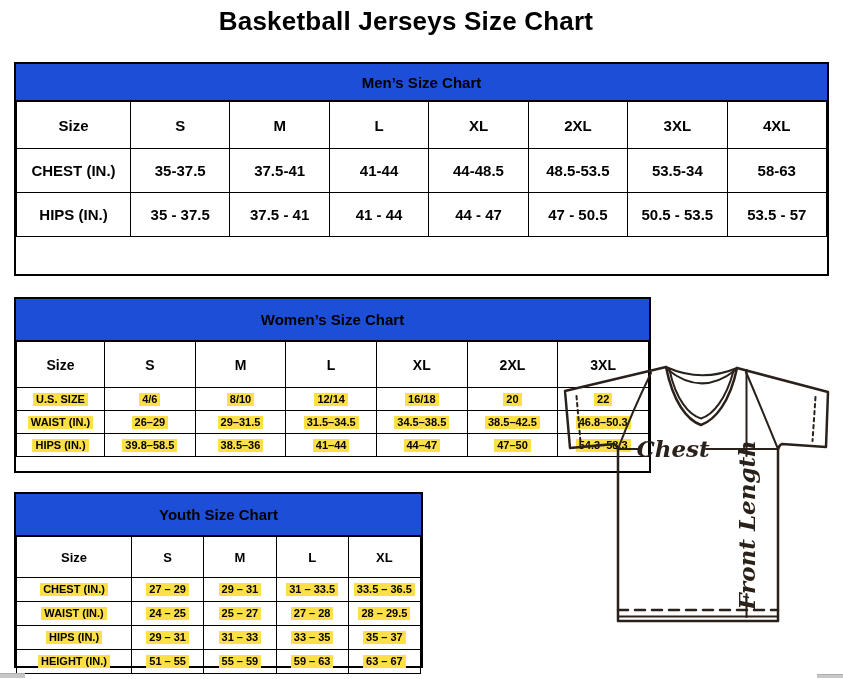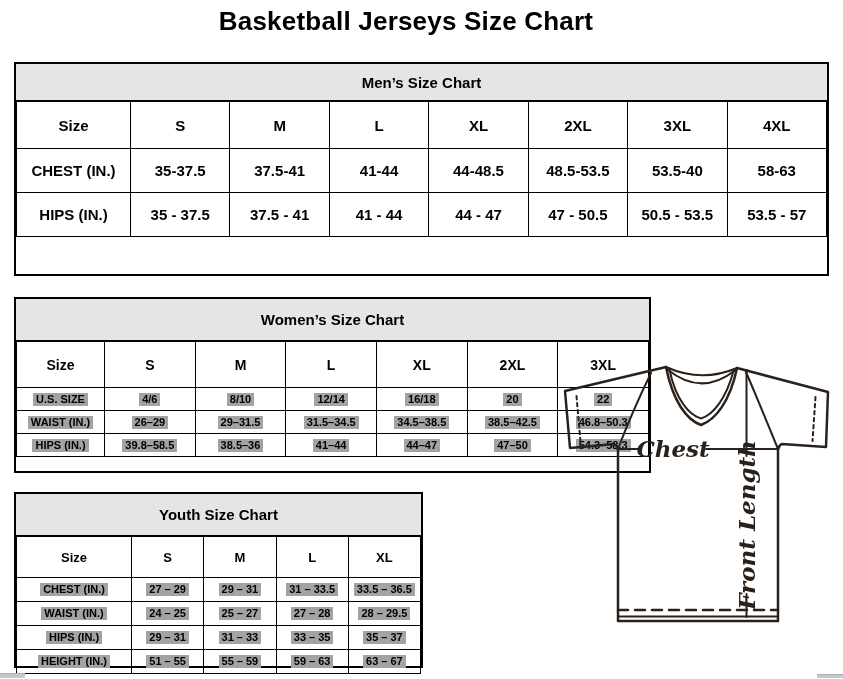--- a/index.html
+++ b/index.html
@@ -7,21 +7,21 @@
     width:843px; height:679px; position:relative; background:#ffffff;
     font-family:"Liberation Sans", sans-serif; color:#000;
     overflow:hidden;
   }
   .page-title {
     position:absolute; top:6px; left:0; width:812px; text-align:center;
     font-size:26px; font-weight:bold; letter-spacing:0.2px;
   }
   .chart { position:absolute; border:2px solid #000; box-sizing:border-box; background:#fff; }
   .chart-title {
-    background:#e5e5e5; border-bottom:1px solid #000; text-align:center;
+    background:#1d4ed8; border-bottom:1px solid #000; text-align:center;
     font-weight:bold; font-size:15px; display:flex; align-items:center; justify-content:center;
   }
   table { width:100%; border-collapse:collapse; table-layout:fixed; }
   td { border:1px solid #000; text-align:center; font-weight:bold; padding:0; vertical-align:middle; }
 
   
   #men .chart-title { height:36px; }
   #men td { font-size:15px; }
   #men tr.hdr td { height:46px; }
   #men tr.dat td { height:43px; }
@@ -29,21 +29,21 @@
   
   #women .chart-title { height:41px; }
   #women tr.hdr td { height:45px; font-size:14px; }
   #women tr.dat td { height:22px; font-size:11px; }
 
   
   #youth .chart-title { height:41px; }
   #youth tr.hdr td { height:40px; font-size:13px; }
   #youth tr.dat td { height:23px; font-size:11px; }
 
-  .hl { background:#a3a3a3; padding:0 3px; display:inline-block; line-height:13px; }
+  .hl { background:#fde047; padding:0 3px; display:inline-block; line-height:13px; }
 
   .jersey { position:absolute; left:556px; top:360px; }
   .jersey text {
     font-family:"DejaVu Serif", serif; font-style:italic; font-weight:bold; fill:#2b211b;
   }
 
   .scroll-frag { position:absolute; background:#c7c7c7; border-top:1px solid #b0b0b0; }
   #scroll-left  { left:0px;   top:673px; width:25px; height:4px; }
   #scroll-right { left:817px; top:674px; width:26px; height:3px; }
 </style>
@@ -76,21 +76,21 @@
       <td>3XL</td>
       <td>4XL</td>
     </tr>
     <tr class="dat">
       <td>CHEST (IN.)</td>
       <td>35-37.5</td>
       <td>37.5-41</td>
       <td>41-44</td>
       <td>44-48.5</td>
       <td>48.5-53.5</td>
-      <td>53.5-40</td>
+      <td>53.5-34</td>
       <td>58-63</td>
     </tr>
     <tr class="dat">
       <td>HIPS (IN.)</td>
       <td>35 - 37.5</td>
       <td>37.5 - 41</td>
       <td>41 - 44</td>
       <td>44 - 47</td>
       <td>47 - 50.5</td>
       <td>50.5 - 53.5</td>

